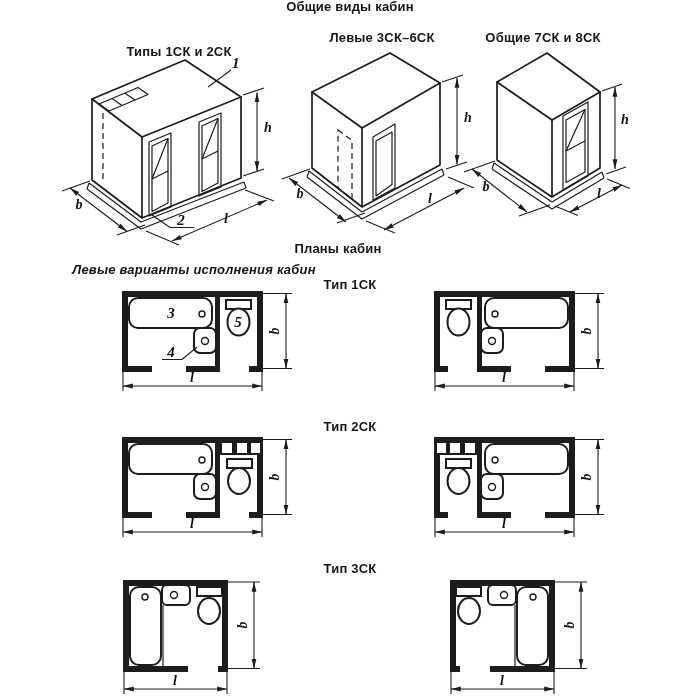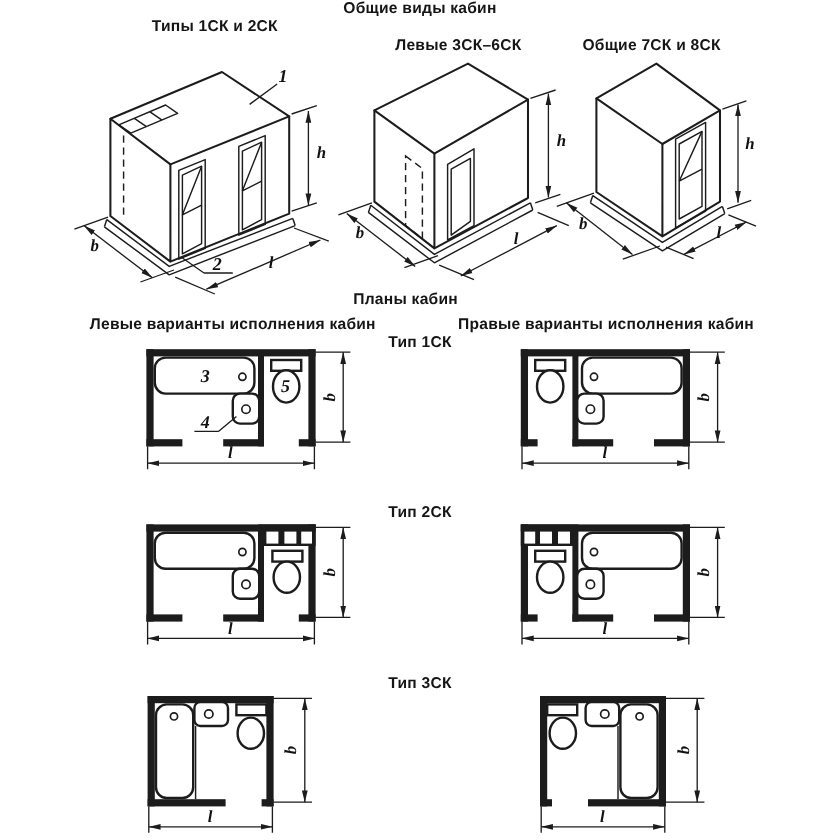--- a/index.html
+++ b/index.html
@@ -20,26 +20,25 @@
   .ldr{fill:none;stroke:#1c1c1c;stroke-width:1.1;}
   text.dimt{font:italic 700 14px "Liberation Serif",serif;fill:#111;}
   text.num{font:italic 700 15px "Liberation Serif",serif;fill:#111;}
 </style>
 </head>
 <body>
 
 <div class="canvas">
 
   <div class="hd" style="left:0;top:8;width:700px;">Общие виды кабин</div>
-  <div class="hd" style="left:79px;top:15px;width:200px;">Типы 1СК и 2СК</div>
+  <div class="hd" style="left:79px;top:45px;width:200px;">Типы 1СК и 2СК</div>
   <div class="hd" style="left:282px;top:31px;width:200px;">Левые 3СК–6СК</div>
   <div class="hd" style="left:443px;top:31px;width:200px;">Общие 7СК и 8СК</div>
   <div class="hd" style="left:0;top:242px;width:676px;">Планы кабин</div>
-  <div class="hd" style="left:44px;top:263px;width:300px;">Левые варианты исполнения кабин</div>
-  <div class="hd" style="left:355px;top:263px;width:300px;">Правые варианты исполнения кабин</div>
+  <div class="hd" style="left:44px;top:263px;width:300px;font-style:italic;">Левые варианты исполнения кабин</div>
   <div class="hd" style="left:0;top:278px;width:700px;">Тип 1СК</div>
   <div class="hd" style="left:0;top:420px;width:700px;">Тип 2СК</div>
   <div class="hd" style="left:0;top:562px;width:700px;">Тип 3СК</div>
 
   <svg width="700" height="700" viewBox="0 0 700 700">
     <defs>
       <marker id="arr" viewBox="0 0 10 6" refX="9.8" refY="3" markerWidth="10" markerHeight="6" orient="auto-start-reverse" markerUnits="userSpaceOnUse">
         <path d="M0,0.6 L10,3 L0,5.4 Z" fill="#1c1c1c"></path>
       </marker>
     </defs>

